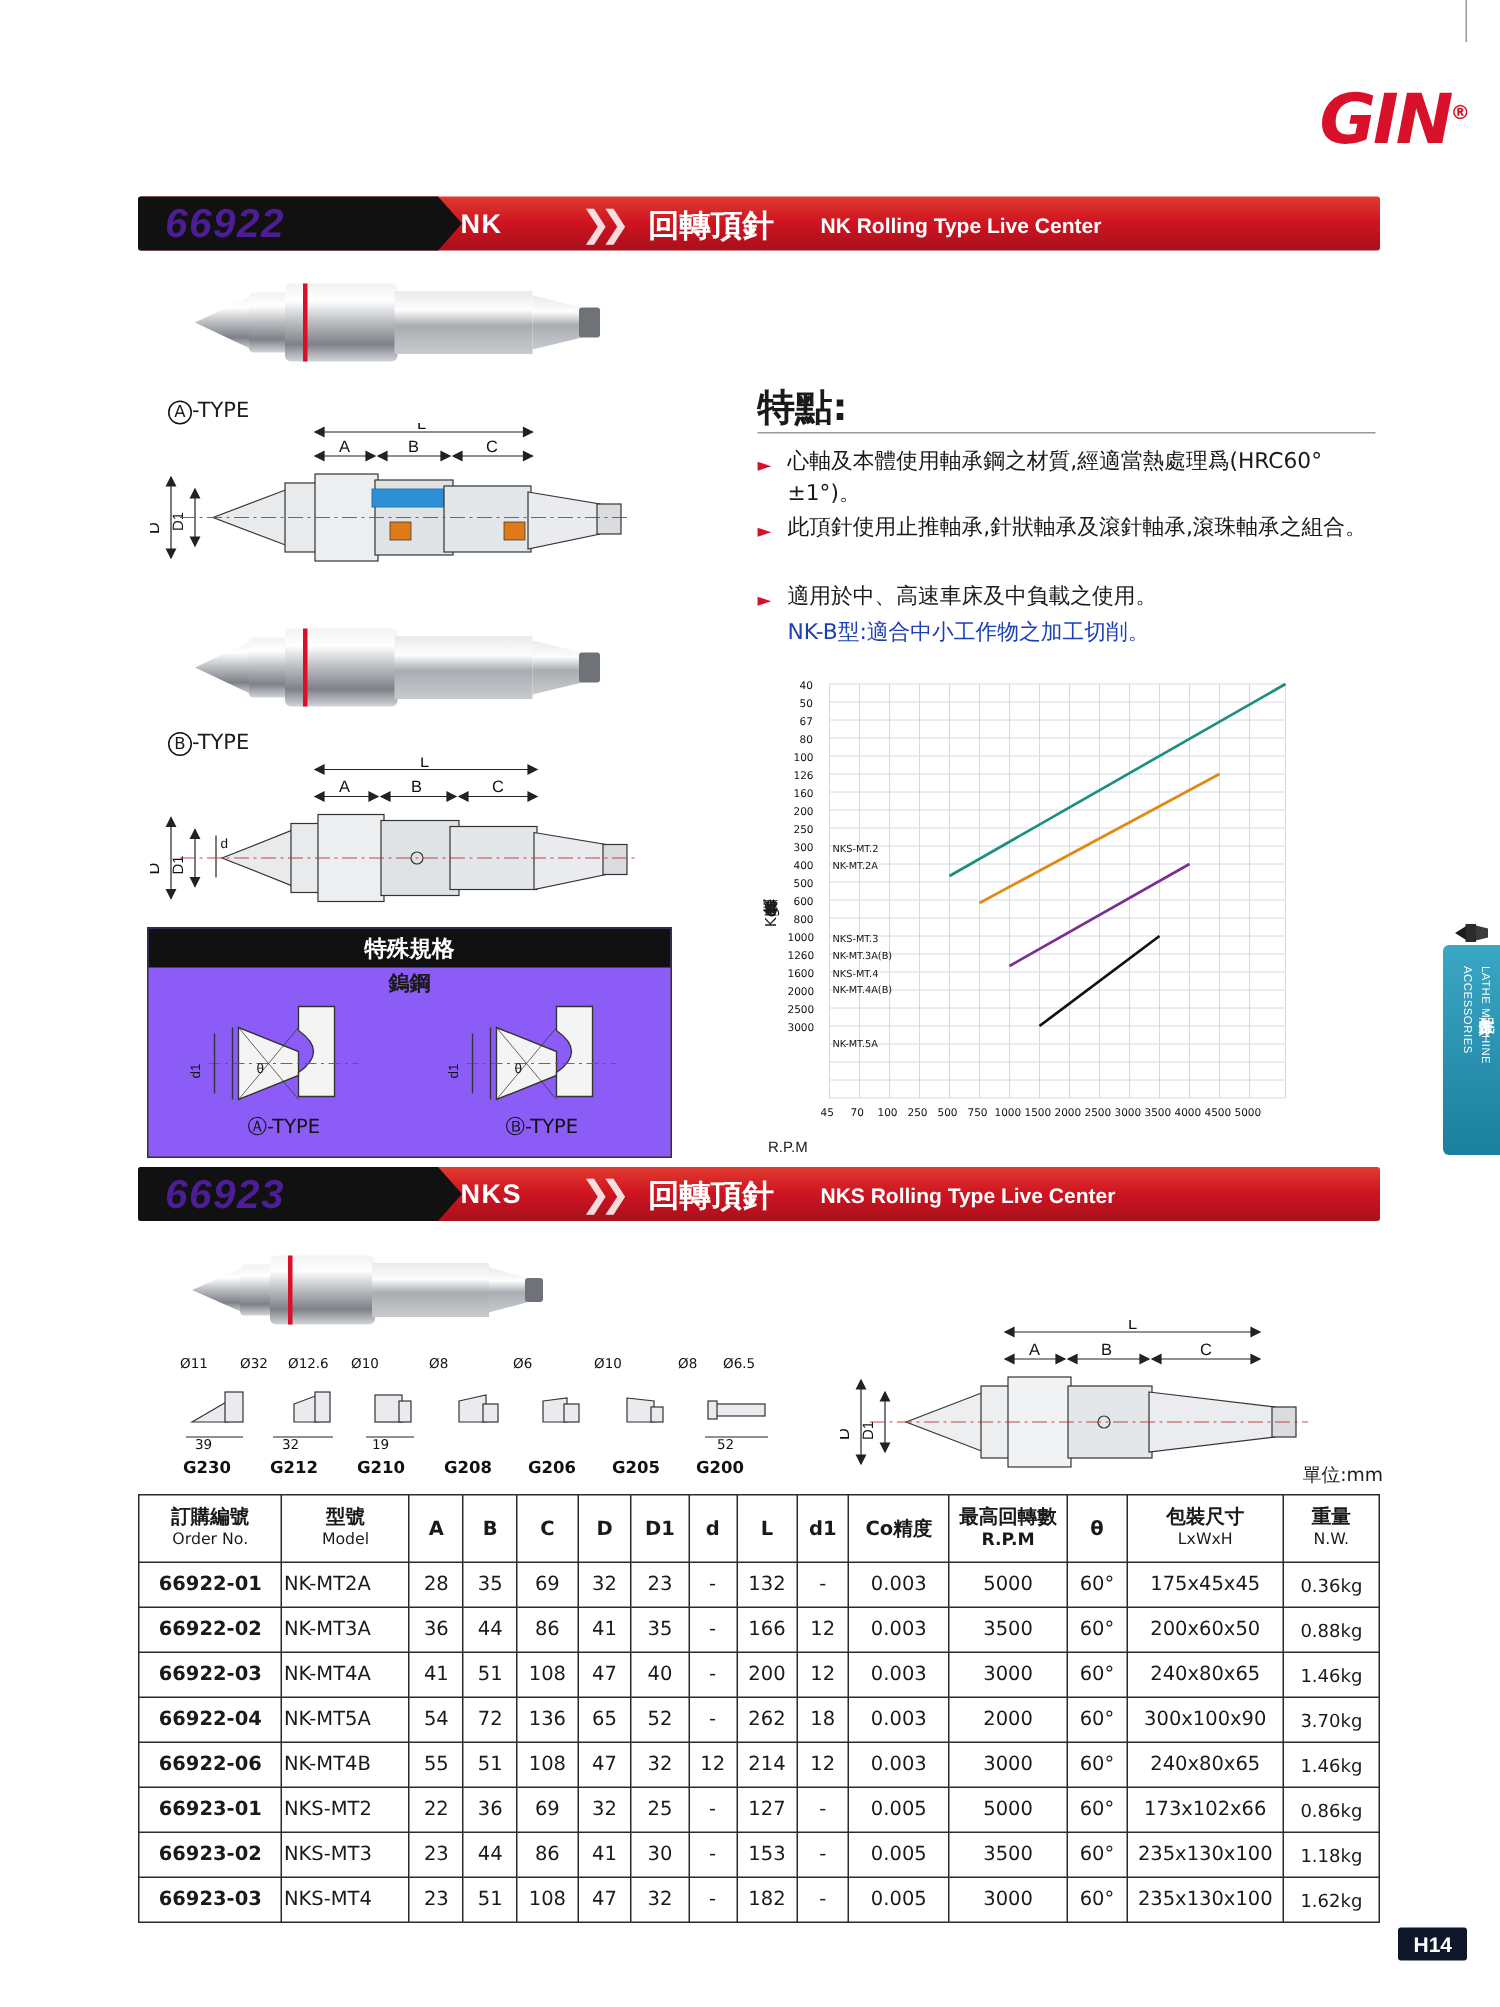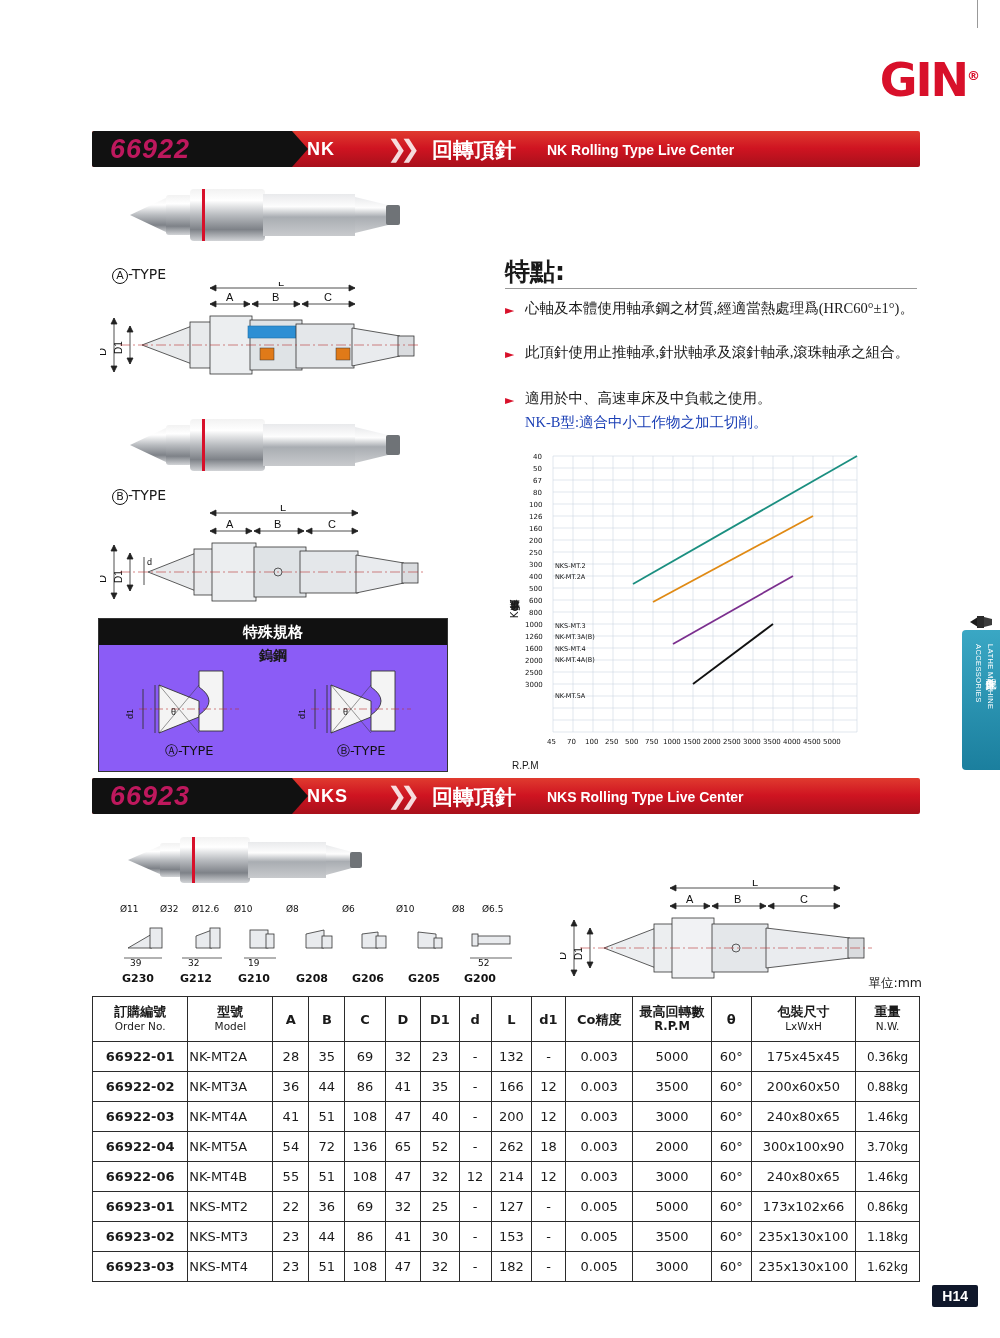--- a/index.html
+++ b/index.html
@@ -6,53 +6,53 @@
   body{
     width:1000px;height:1338px;position:relative;background:#ffffff;
     font-family:"Liberation Sans", sans-serif;color:#1a1a1a;overflow:hidden;
   }
   .page{position:absolute;left:0;top:0;width:1000px;height:1338px;}
 
   
   .logo{position:absolute;right:22px;top:52px;width:210px;height:48px;}
   .logo .txt{
     font-family:"DejaVu Sans", sans-serif;
-    font-size:46px;font-weight:bold;color:#d8102a;
+    font-size:46px;font-weight:bold;font-style:italic;color:#d8102a;
     letter-spacing:-2px;line-height:48px;text-align:right;
   }
   .logo .reg{font-size:13px;vertical-align:super;}
 
   
   .bar{position:absolute;left:92px;height:36px;width:828px;}
   .bar .redbg{position:absolute;left:0;top:0;right:0;bottom:0;
     background:linear-gradient(180deg,#e03b2f 0%, #cf1421 48%, #a8101b 100%);
     border-radius:2px;}
   .bar .black{position:absolute;left:0;top:0;width:200px;height:36px;
     background:#111;border-radius:2px 0 0 2px;}
   .bar .black:after{content:"";position:absolute;right:-16px;top:0;
     width:0;height:0;border-top:18px solid transparent;border-bottom:18px solid transparent;
     border-left:16px solid #111;}
-  .bar .code{position:absolute;left:18px;top:3px;color:#be185d;font-size:27px;
+  .bar .code{position:absolute;left:18px;top:3px;color:#4c1d95;font-size:27px;
     font-style:italic;font-weight:bold;letter-spacing:1px;}
   .bar .abbr{position:absolute;left:215px;top:8px;color:#fff;font-size:18px;
     font-weight:bold;letter-spacing:1px;}
   .bar .chev{position:absolute;left:295px;top:4px;color:#fff;font-size:24px;opacity:.85;}
   .bar .chev2{position:absolute;left:308px;top:4px;color:#fff;font-size:24px;opacity:.85;}
   .bar .cn{position:absolute;left:340px;top:5px;color:#fff;font-size:21px;font-weight:bold;
     font-family:"DejaVu Sans", sans-serif;}
   .bar .en{position:absolute;left:455px;top:11px;color:#fff;font-size:14px;font-weight:bold;}
 
   
   .feat-title{position:absolute;left:505px;top:255px;font-size:25px;font-weight:bold;
     font-family:"DejaVu Sans", sans-serif;}
   .feat-rule{position:absolute;left:505px;top:288px;width:412px;height:1px;background:#999;}
   .feat{position:absolute;left:505px;width:420px;font-size:14.5px;line-height:21px;
     font-family:"DejaVu Sans", sans-serif;}
   .feat .bullet{position:absolute;left:0;top:2px;color:#d8102a;font-size:12px;}
-  .feat .txt{display:block;padding-left:20px;font-family:Liberation Serif, serif;}
+  .feat .txt{display:block;padding-left:20px;}
   .blue{color:#1b3fb5;}
 
   
   svg{display:block;}
   .abs{position:absolute;}
 
   .typelabel{font-size:14px;font-family:"DejaVu Sans", sans-serif;}
 
   
   .specbox{position:absolute;left:98px;top:618px;width:348px;height:152px;

